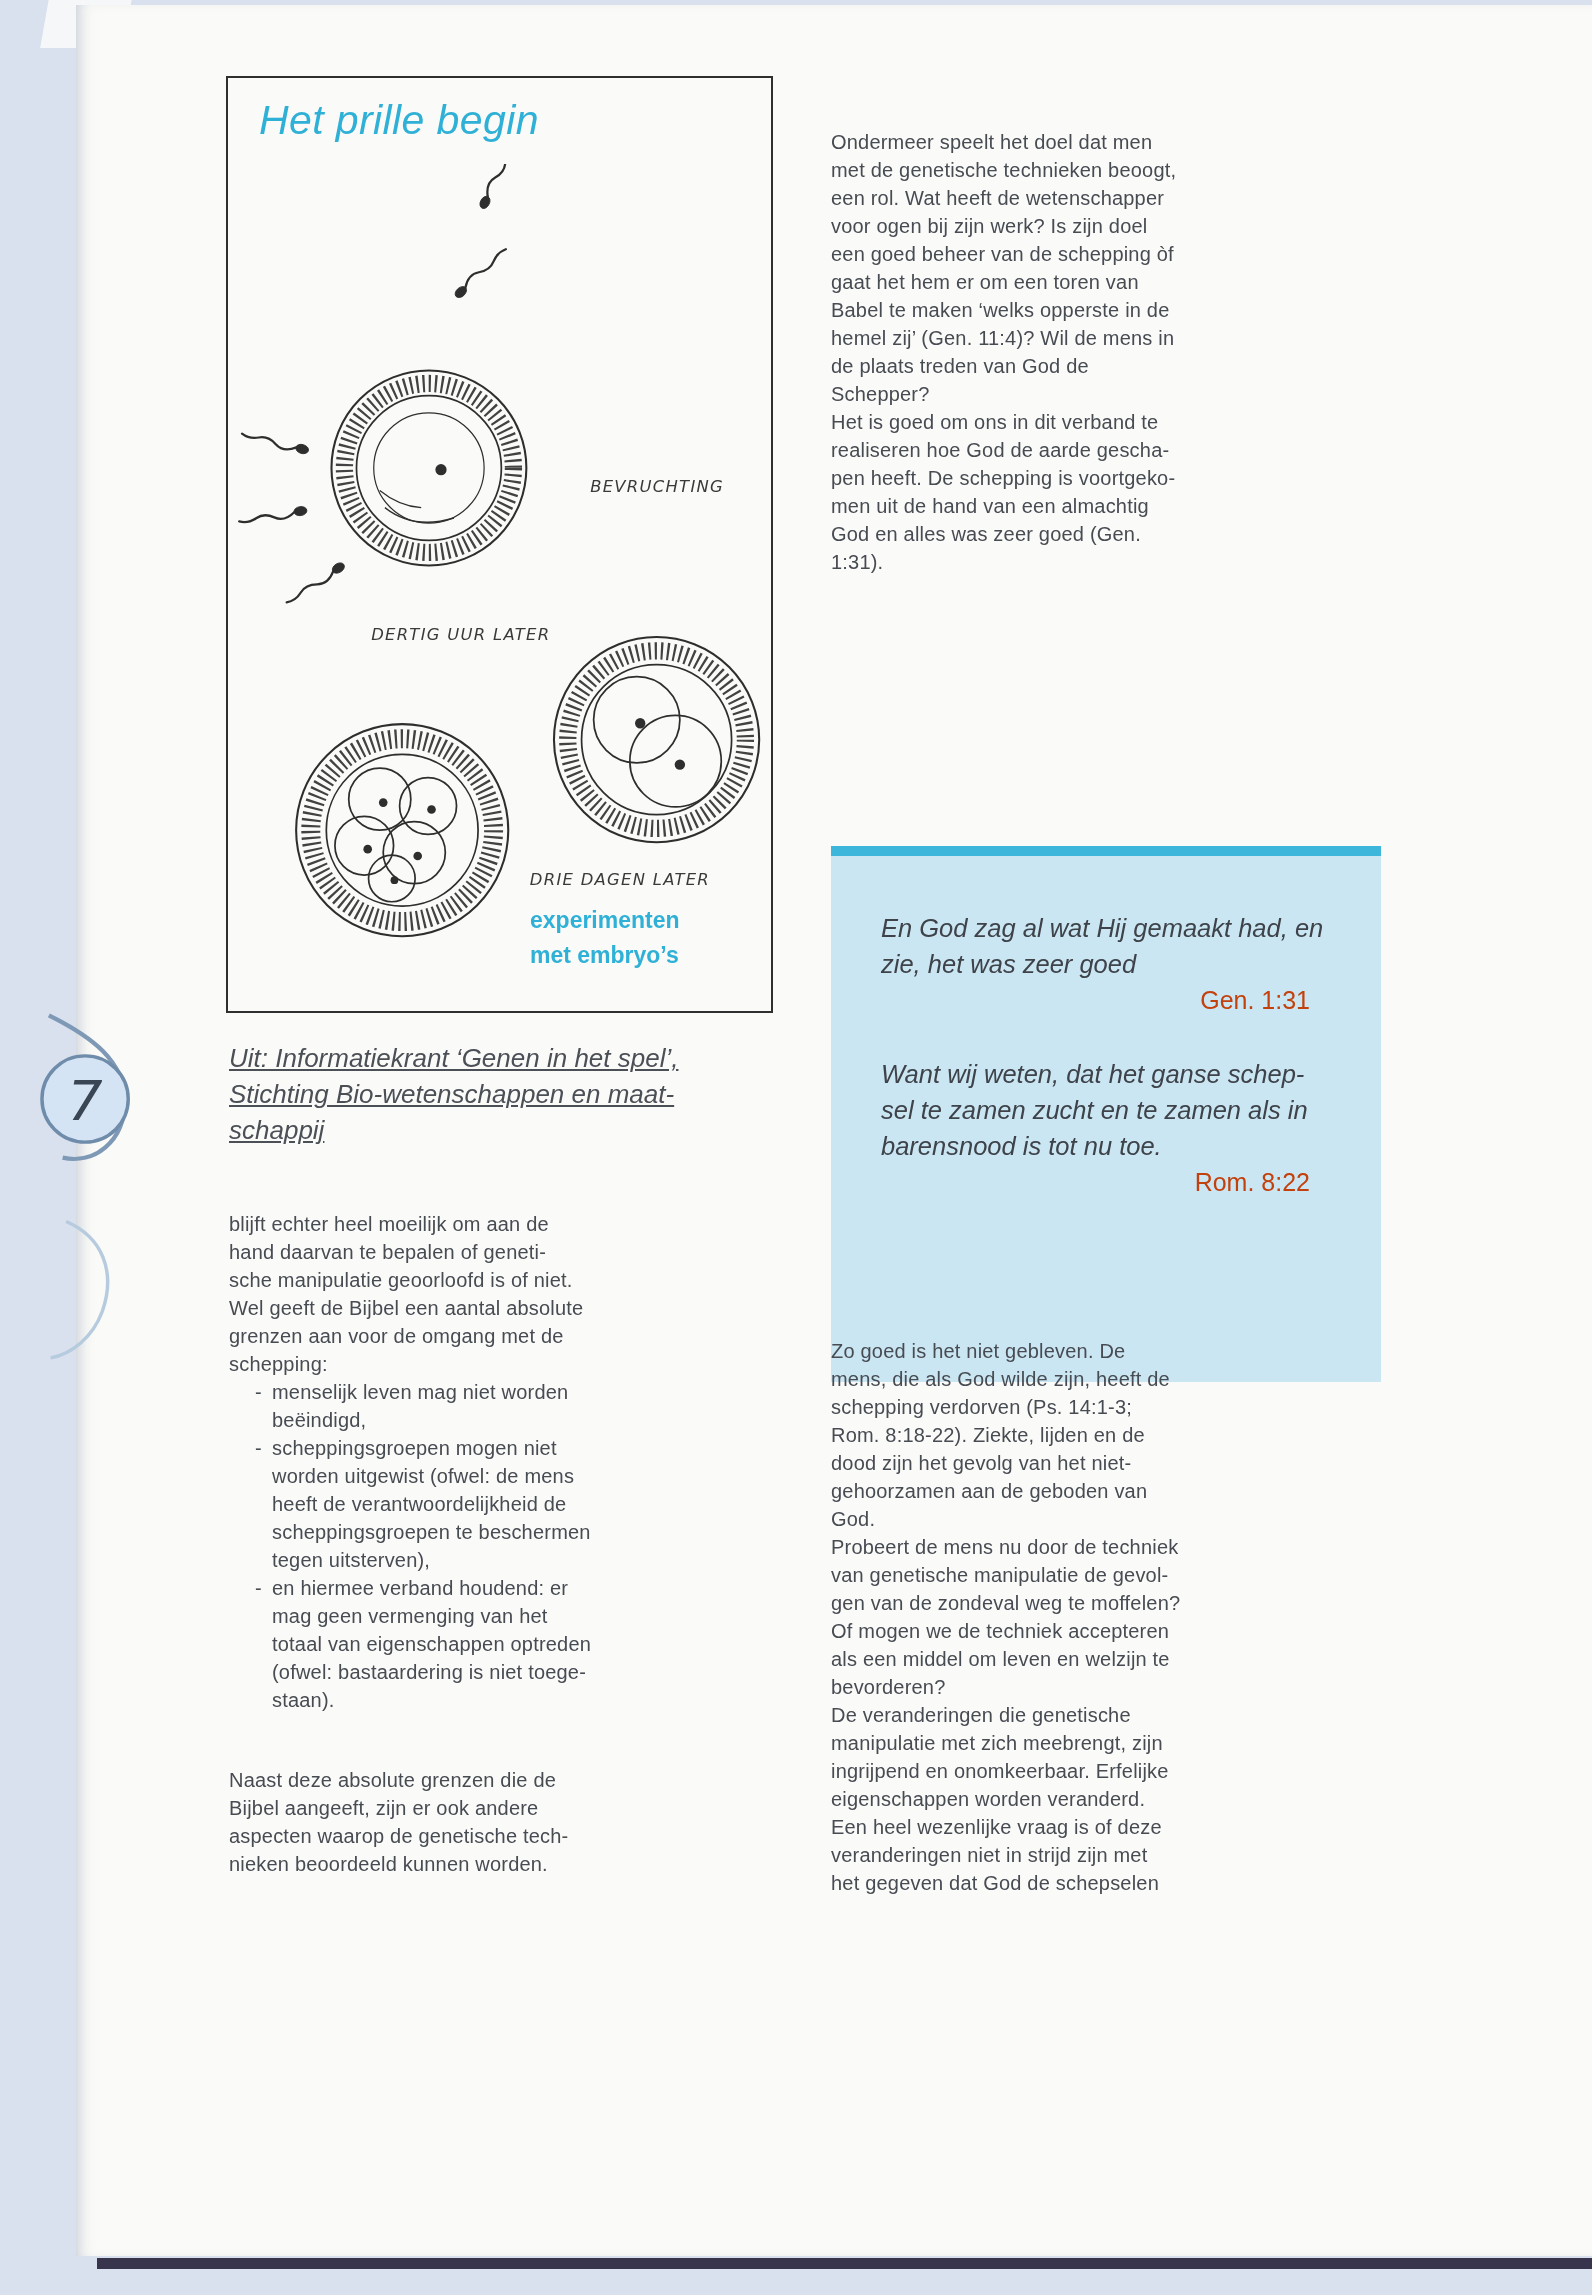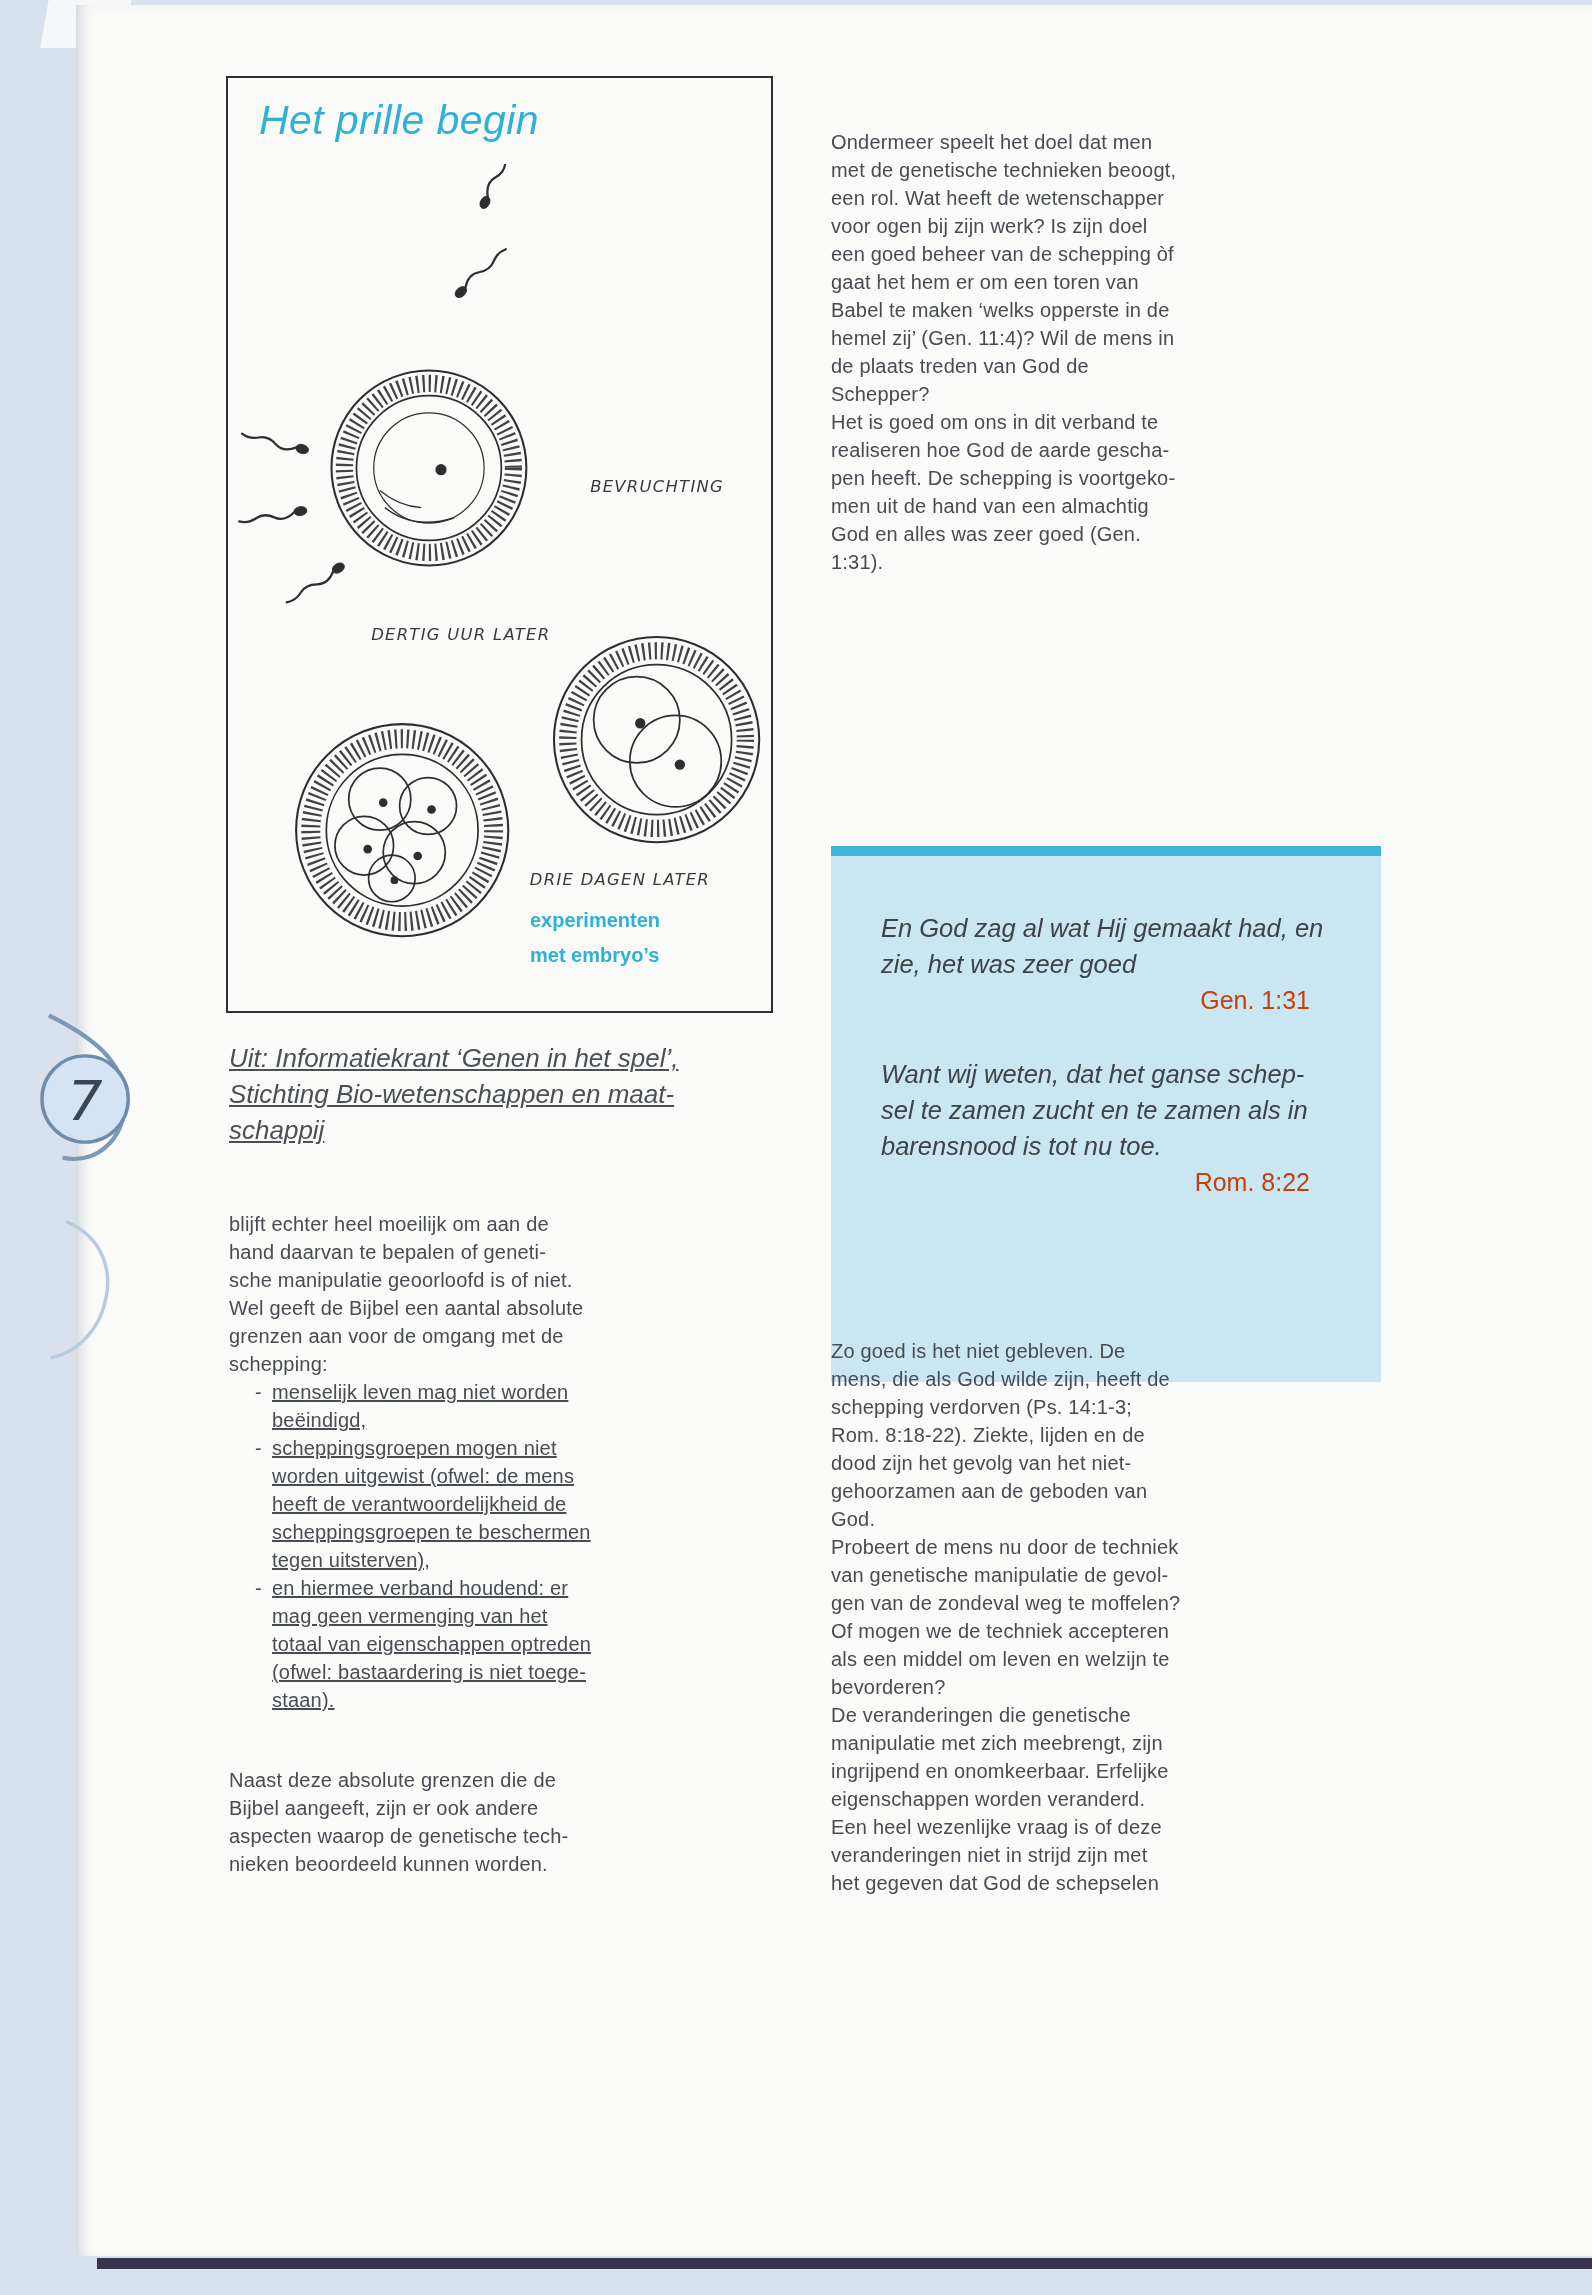--- a/index.html
+++ b/index.html
@@ -38,35 +38,35 @@
   .figure-title {
     position:absolute; left:31px; top:19px;
     font-size:41px; font-style:italic; font-weight:normal; letter-spacing:0.4px;
     color: var(--accent-cyan, #2fb0d6);
   }
   .illustration { position:absolute; left:0; top:86px; width:545px; height:777px; }
   .hand-label { font-family:"DejaVu Sans", sans-serif; font-style:italic;
                 font-size:19px; letter-spacing:1.5px; fill:#3a3a3a; }
   .figure-caption {
     position:absolute; left:302px; top:825px;
-    font-size:20px; font-weight:bold; line-height:35px; white-space:pre-line;
+    font-size:23px; font-weight:bold; line-height:35px; white-space:pre-line;
     color: var(--accent-cyan, #2fb0d6);
   }
 
   .source {
     position:absolute; left:153px; top:1035px; width:528px;
     font-size:26px; font-style:italic; line-height:36px; white-space:pre-line;
     color:#4b4f56;
     text-decoration:underline;
   }
 
   .left-col { position:absolute; left:153px; top:1205px; width:563px; }
   .bullet { display:flex; }
   .bullet .marker { width:43px; padding-left:26px; flex:0 0 auto; }
-  .bullet .btext  { flex:1 1 auto;text-decoration:underline; }
+  .bullet .btext  { flex:1 1 auto; }
   .para-gap { margin-top:52px; }
 
   .right-col-1 { position:absolute; left:755px; top:123px;  width:571px; }
   .right-col-2 { position:absolute; left:755px; top:1332px; width:571px; }
 
   .quote-box {
     position:absolute; left:755px; top:841px; width:550px; height:536px;
     background: var(--quote-bg, #cbe6f3);
     border-top:10.4px solid var(--quote-border, #3cb6da);
     padding:54px 35px 0 50px;

